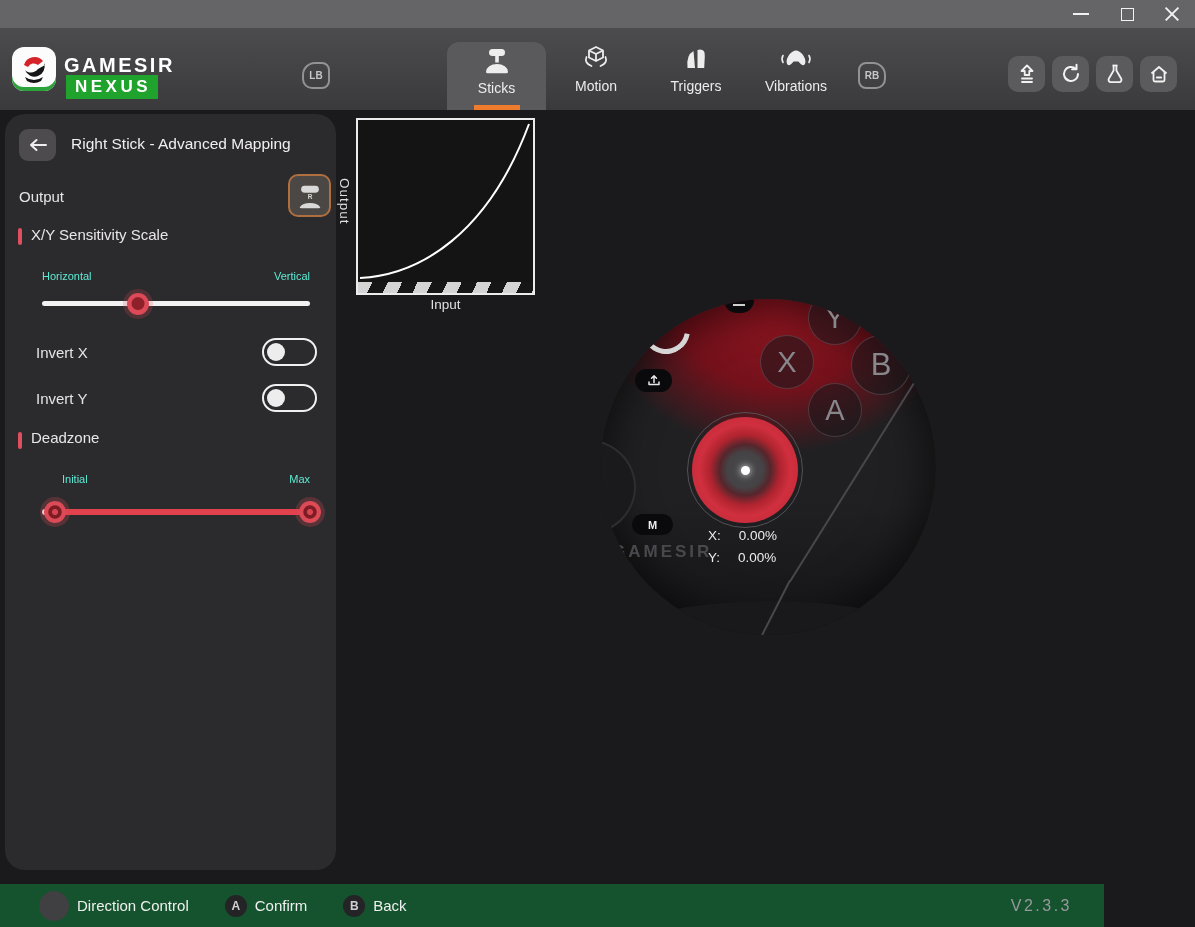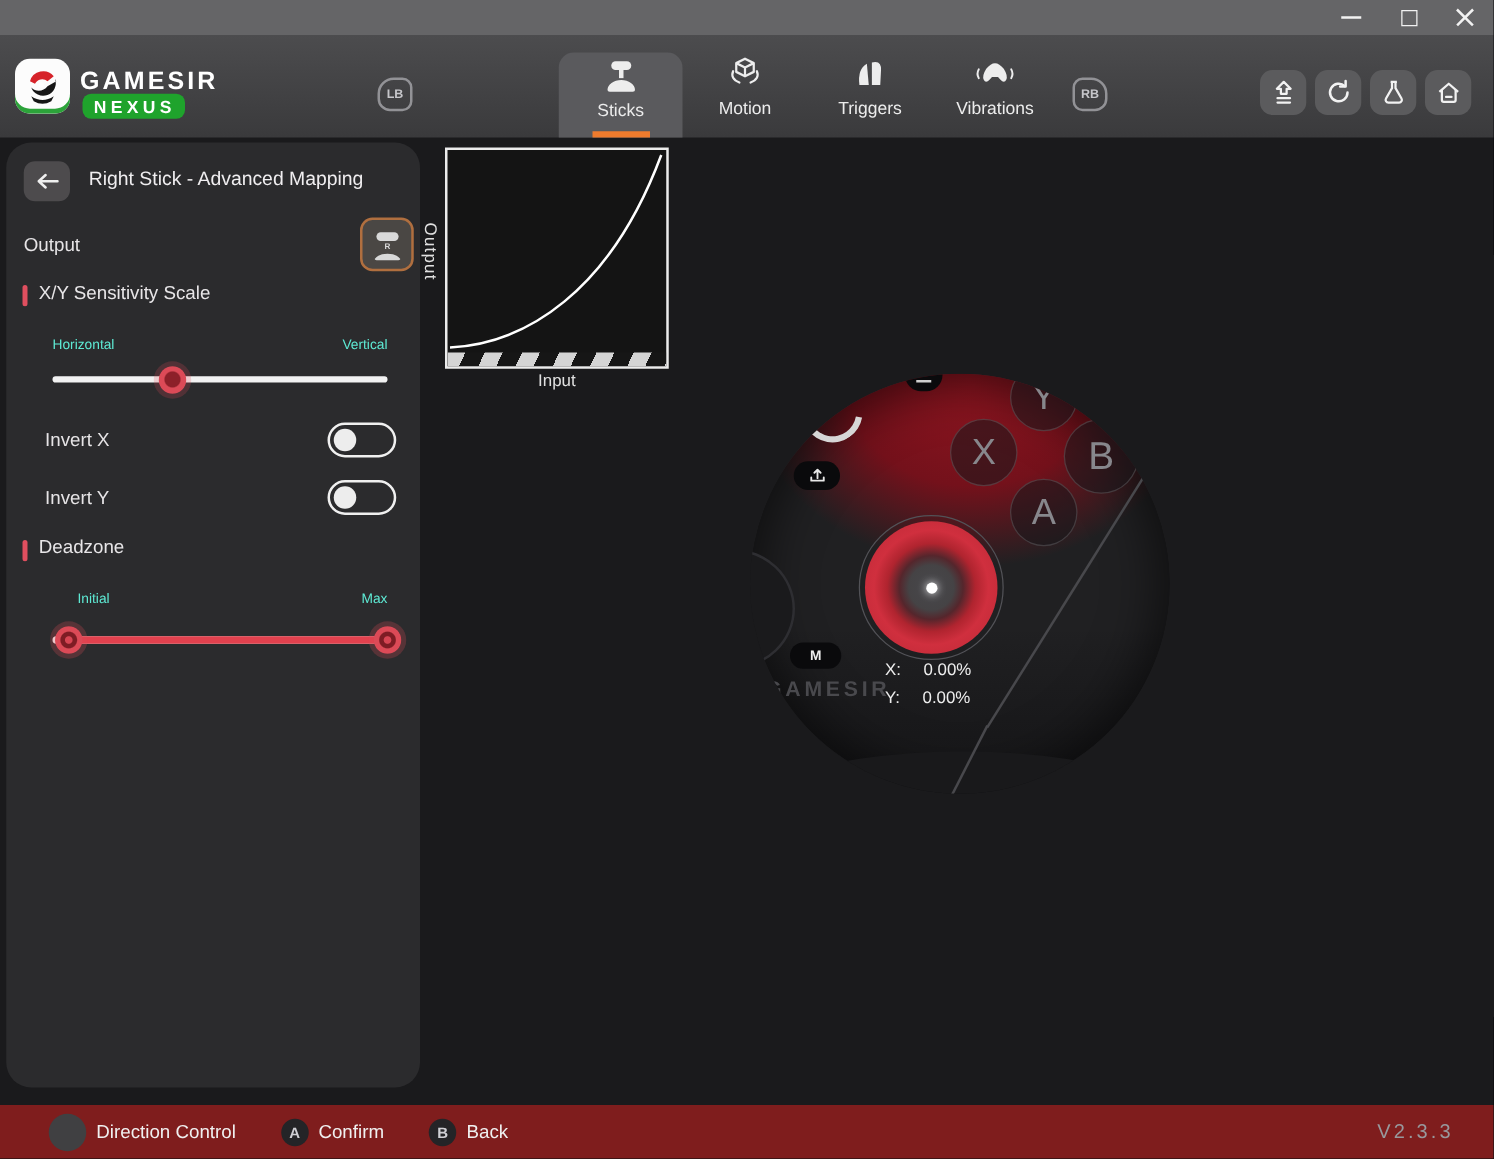--- a/index.html
+++ b/index.html
@@ -13,21 +13,21 @@
   .g-min { width:16px; height:2px; background:#f2f2f2; }
   .g-max { width:13px; height:13px; border:1.7px solid #f2f2f2; }
   .g-close { position:relative; width:16px; height:16px; }
   .g-close::before,.g-close::after { content:""; position:absolute; left:-1px; top:7px; width:18px; height:1.8px; background:#f2f2f2; }
   .g-close::before { transform:rotate(45deg); } .g-close::after { transform:rotate(-45deg); }
 
   
   .navbar { position:absolute; left:0; top:28px; width:1195px; height:82px; background:linear-gradient(180deg,#4c4c4e,#3a3a3c); }
   .logo-box { position:absolute; left:12px; top:19px; width:44px; height:44px; background:#fcfcfc; border-radius:12px; box-shadow:inset 0 -4px 0 #2ca33a; overflow:hidden; }
   .brand { position:absolute; left:64px; top:26px; color:#fff; font-size:20px; font-weight:bold; letter-spacing:2.5px; }
-  .brand-sub { position:absolute; left:66px; top:47px; background:#1fa32c; color:#fff; font-size:14px; font-weight:bold; letter-spacing:3.5px; padding:2px 7px 2px 9px;border-radius:7px; }
+  .brand-sub { position:absolute; left:66px; top:47px; background:#1fa32c; color:#fff; font-size:17px; font-weight:bold; letter-spacing:3.5px; padding:2px 7px 2px 9px; }
   .bumper { position:absolute; top:34px; width:28px; height:27px; border:2px solid #929296; color:#c6c6ca; font-size:10px; font-weight:bold; display:flex; align-items:center; justify-content:center; }
   .bumper.lb { left:302px; border-radius:13px 8px 8px 10px; }
   .bumper.rb { left:858px; border-radius:8px 13px 10px 8px; }
   .tab { position:absolute; top:12px; height:70px; display:flex; flex-direction:column; align-items:center; cursor:pointer; }
   .tab .ticon { height:34px; display:flex; align-items:flex-end; justify-content:center; }
   .tab .tlabel { margin-top:4px; color:#ececec; font-size:14px; }
   .tab.active { top:14px; height:68px; background:#5a5a5d; border-radius:12px 12px 0 0; }
   .tab-underline { position:absolute; bottom:0; left:50%; transform:translateX(-50%); width:46px; height:5px; background:#ef7b2d; }
   .nav-action { position:absolute; top:28px; width:37px; height:36px; background:#5b5b5d; border-radius:10px; display:flex; align-items:center; justify-content:center; cursor:pointer; }
 
@@ -73,21 +73,21 @@
   .left-notch { position:absolute; left:-64px; top:140px; width:100px; height:96px; border-radius:50%; background:#1a1a1c; border:2px solid #2e2e32; }
   .stick-outline { position:absolute; left:87px; top:113px; width:116px; height:116px; border-radius:50%; border:1px solid #525257; }
   .stick { position:absolute; left:92px; top:118px; width:106px; height:106px; border-radius:50%;
            background:radial-gradient(circle, #48484c 0%, #454345 24%, #55262c 34%, #b0242f 47%, #d02f3e 61%, #c62c3a 77%, #8f1b26 100%); }
   .stick-dot { position:absolute; left:48.5px; top:48.5px; width:9px; height:9px; border-radius:50%; background:#fff; box-shadow:0 0 7px rgba(255,255,255,.9); }
   .pad-brand { position:absolute; left:12px; top:243px; color:#49494d; font-size:17px; font-weight:bold; letter-spacing:3px; }
   .readout { position:absolute; left:108px; color:#ededed; font-size:13.5px; }
   .readout .val { margin-left:18px; }
 
   
-  .footer { position:absolute; left:0; top:884px; width:1195px; height:43px; background:#7f1d1d; display:flex; align-items:center; }
+  .footer { position:absolute; left:0; top:884px; width:1104px; height:43px; background:#14532d; display:flex; align-items:center; }
   .dir-circle { width:30px; height:30px; border-radius:50%; background:#404042; margin-left:39px; }
   .f-label { color:#f0f0f0; font-size:15px; margin-left:8px; }
   .f-badge { width:22px; height:22px; border-radius:50%; background:#242427; color:#cfcfd4; font-size:12px; font-weight:bold; display:flex; align-items:center; justify-content:center; margin-left:36px; }
   .version { margin-left:auto; margin-right:32px; color:#98989c; font-size:16px; font-weight:normal; letter-spacing:2.5px; }
 </style>
 </head>
 <body>
 
 <div id="app">
 

